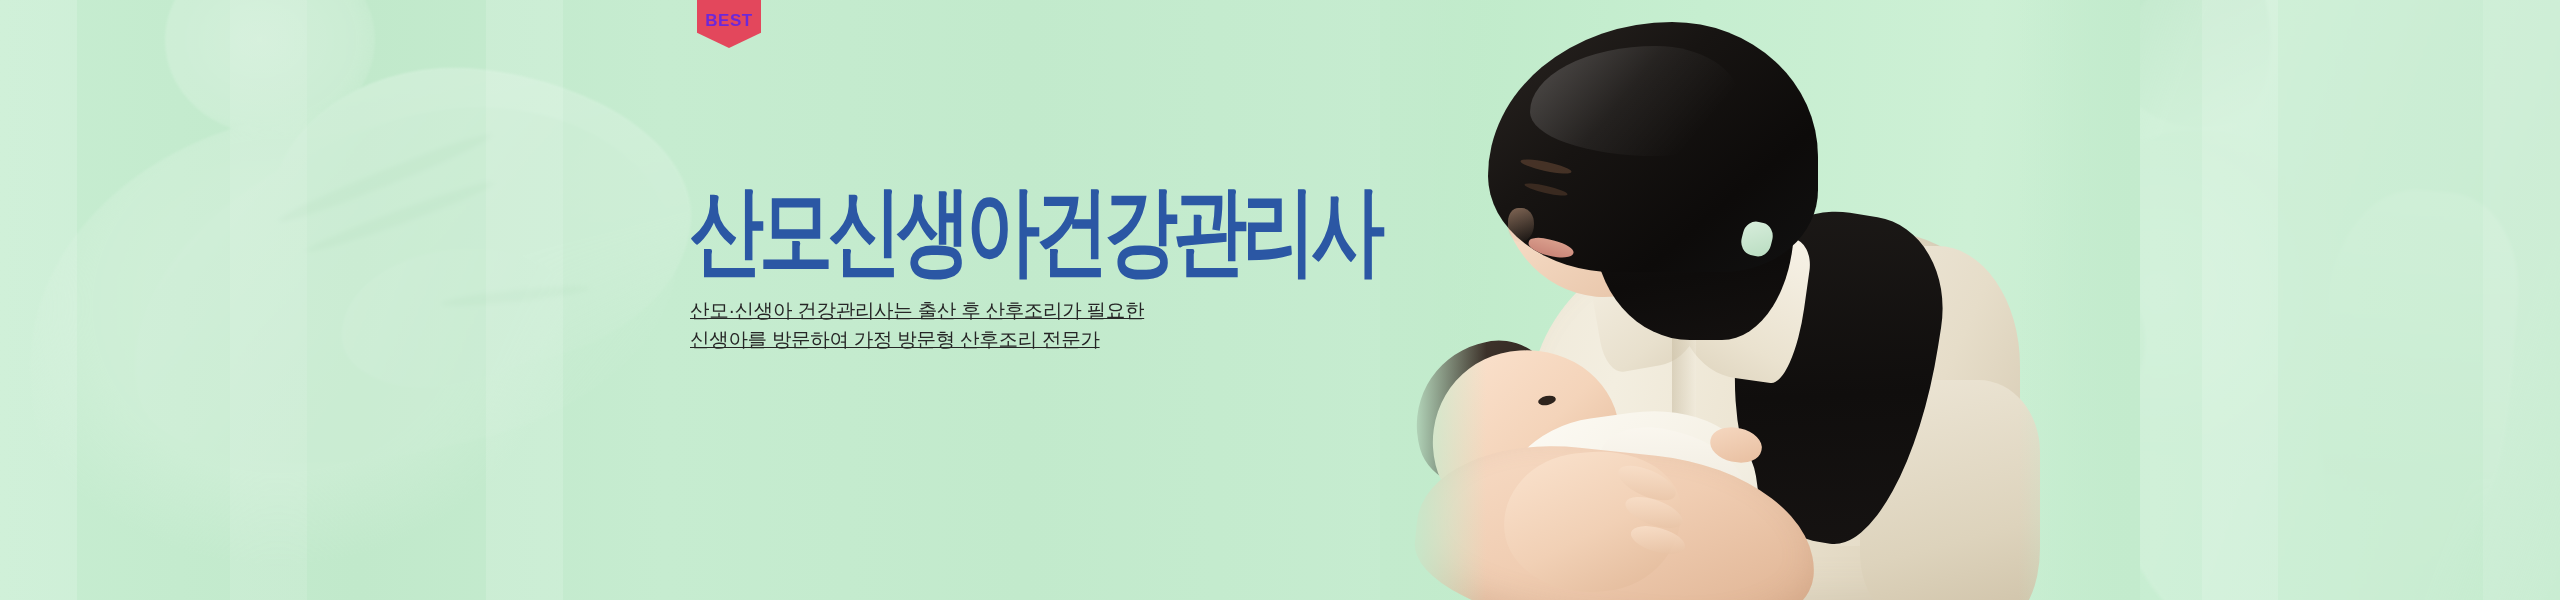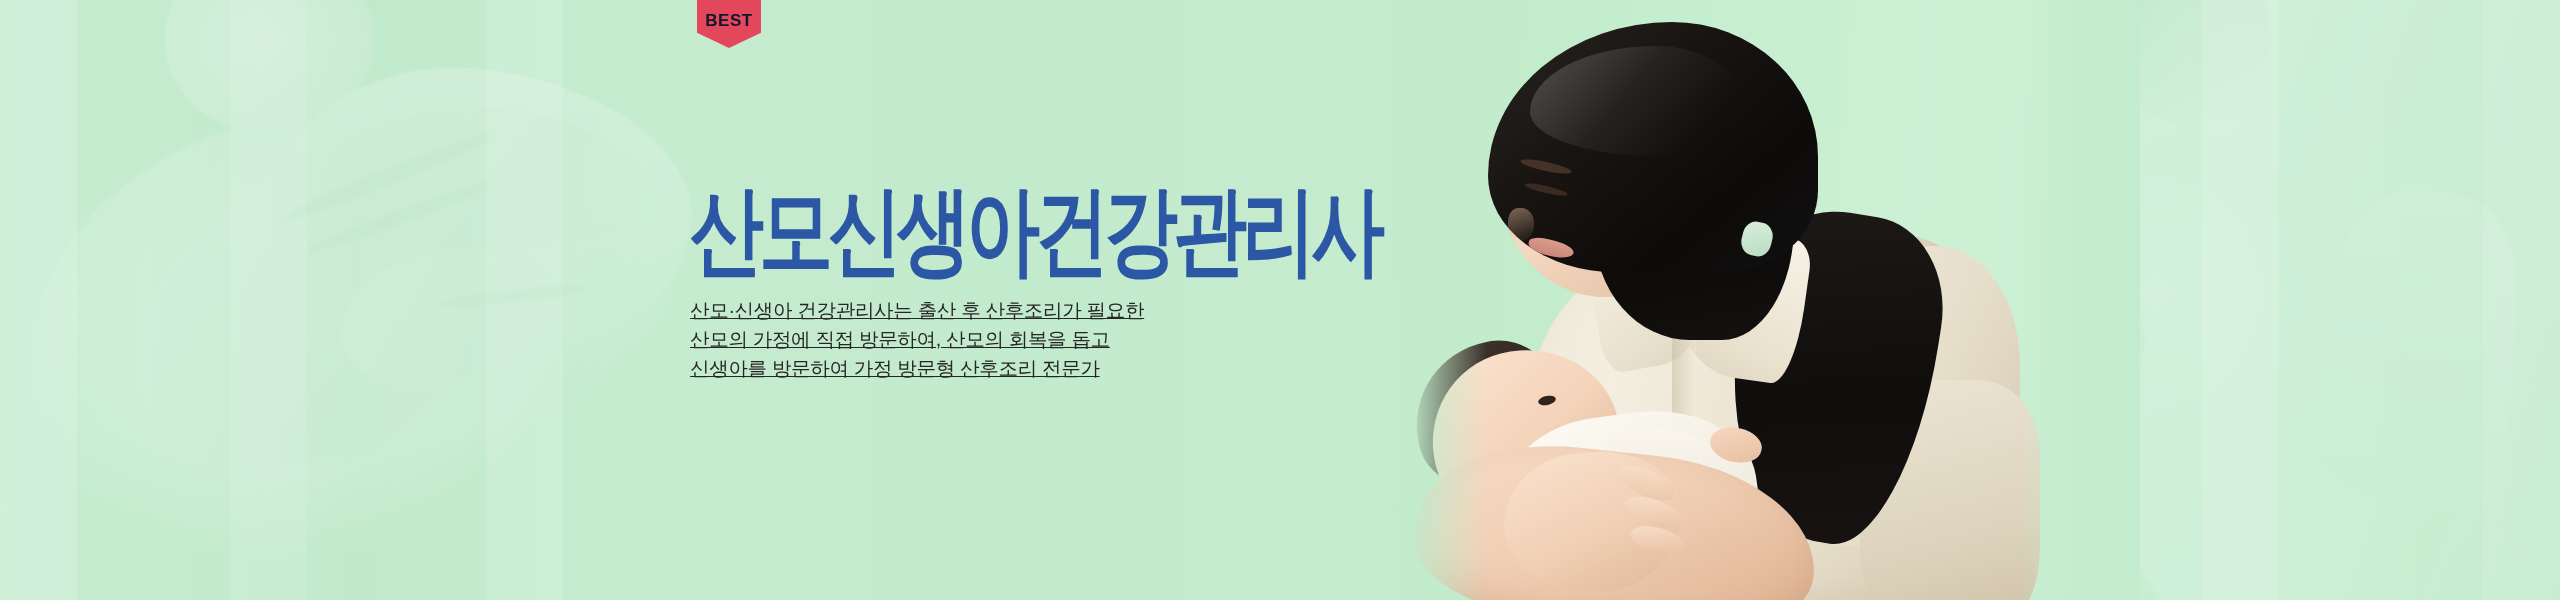--- a/index.html
+++ b/index.html
@@ -351,21 +351,21 @@
     width:64px; height:48px;
     display:flex; align-items:flex-start; justify-content:center;
   }
   .badge-shape {
     position:absolute; inset:0;
     background:#e3475c;
     clip-path:polygon(0 0, 100% 0, 100% 68%, 50% 100%, 0 68%);
   }
   .badge-label {
     position:relative;
-    color:#0f172a;
+    color:#6d28d9;
     font-size:17px;
     font-weight:bold;
     letter-spacing:.5px;
     line-height:1;
     margin-top:12px;
     text-align:center;
   }
 
   
   .copy { position:absolute; left:690px; top:0; width:760px; }
@@ -465,18 +465,17 @@
 
   <div class="badge">
     <div class="badge-shape"></div>
     <span class="badge-label">BEST</span>
   </div>
 
   <div class="copy">
     <div class="headline">산모신생아건강관리사</div>
     <div class="subcopy">
       <div>산모·신생아 건강관리사는 출산 후 산후조리가 필요한</div>
-      <div>산모의 가정에 직접 방문하여, 산모의 회복을 돕고</div>
       <div>신생아를 방문하여 가정 방문형 산후조리 전문가</div>
     </div>
   </div>
 
 </div>
 
 </body></html>

